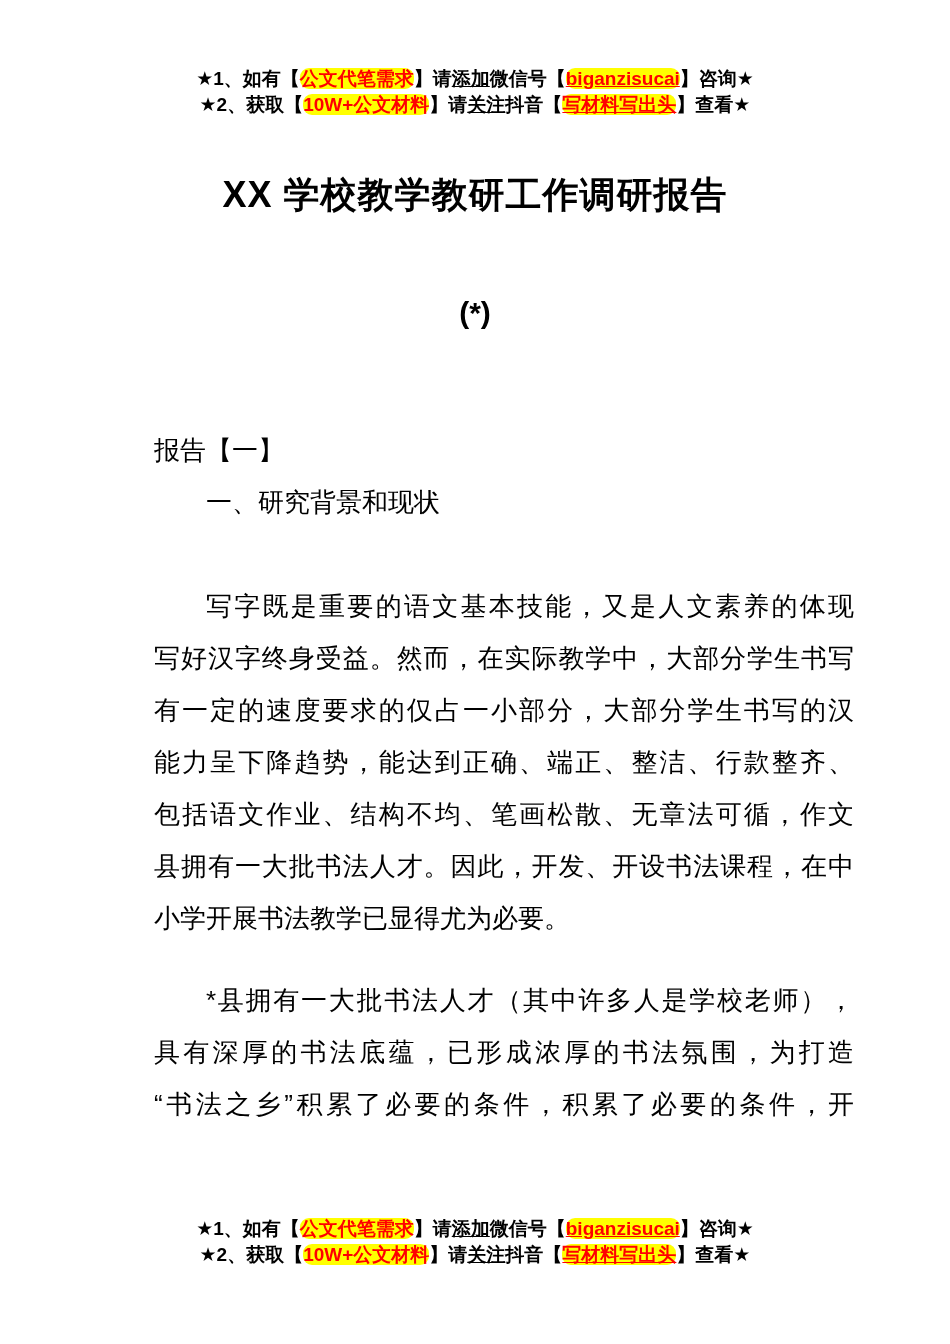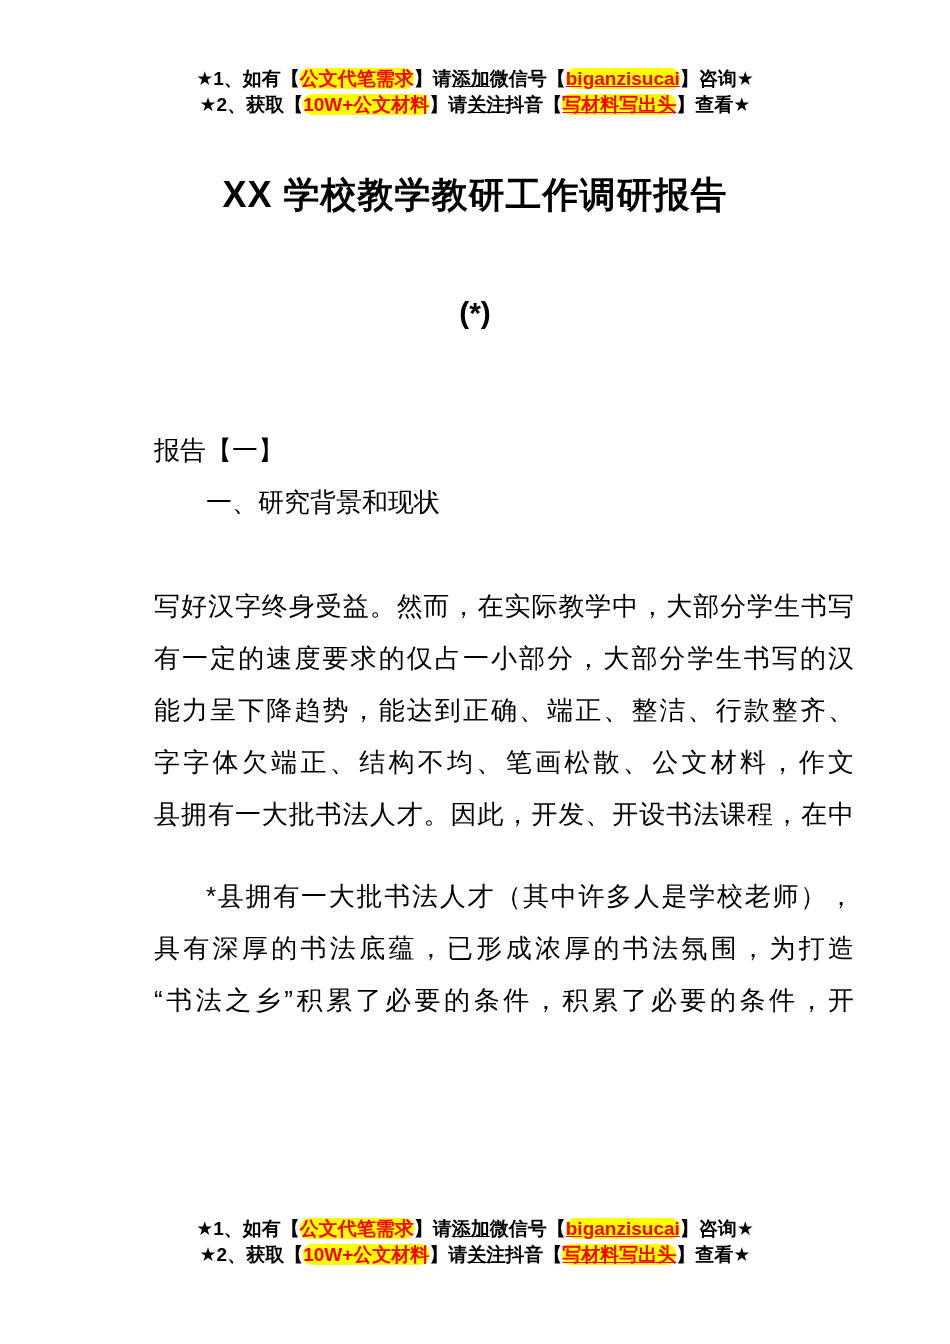--- a/index.html
+++ b/index.html
@@ -60,25 +60,27 @@
   <div class="doc-title">XX 学校教学教研工作调研报告</div>
 
   <div class="marker">(*)</div>
 
   <div class="content">
     <div>报告【一】</div>
     <div class="heading-indent">一、研究背景和现状</div>
     <div class="spacer"></div>
 
     <div class="p1">
+      <div class="line indent">写字既是重要的语文基本技能，又是人文素养的体现</div>
       <div class="line">写好汉字终身受益。然而，在实际教学中，大部分学生书写</div>
       <div class="line">有一定的速度要求的仅占一小部分，大部分学生书写的汉</div>
       <div class="line">能力呈下降趋势，能达到正确、端正、整洁、行款整齐、</div>
-      <div class="line">字字体欠端正、结构不均、笔画松散、公文材料，作文</div>
+      <div class="line">包括语文作业、结构不均、笔画松散、无章法可循，作文</div>
       <div class="line">县拥有一大批书法人才。因此，开发、开设书法课程，在中</div>
+      <div class="line no-j">小学开展书法教学已显得尤为必要。</div>
     </div>
 
     <div class="p2">
       <div class="line indent">*县拥有一大批书法人才（其中许多人是学校老师），</div>
       <div class="line">具有深厚的书法底蕴，已形成浓厚的书法氛围，为打造</div>
       <div class="line">“书法之乡”积累了必要的条件，积累了必要的条件，开</div>
     </div>
   </div>
 
   <div class="notice bottom">

